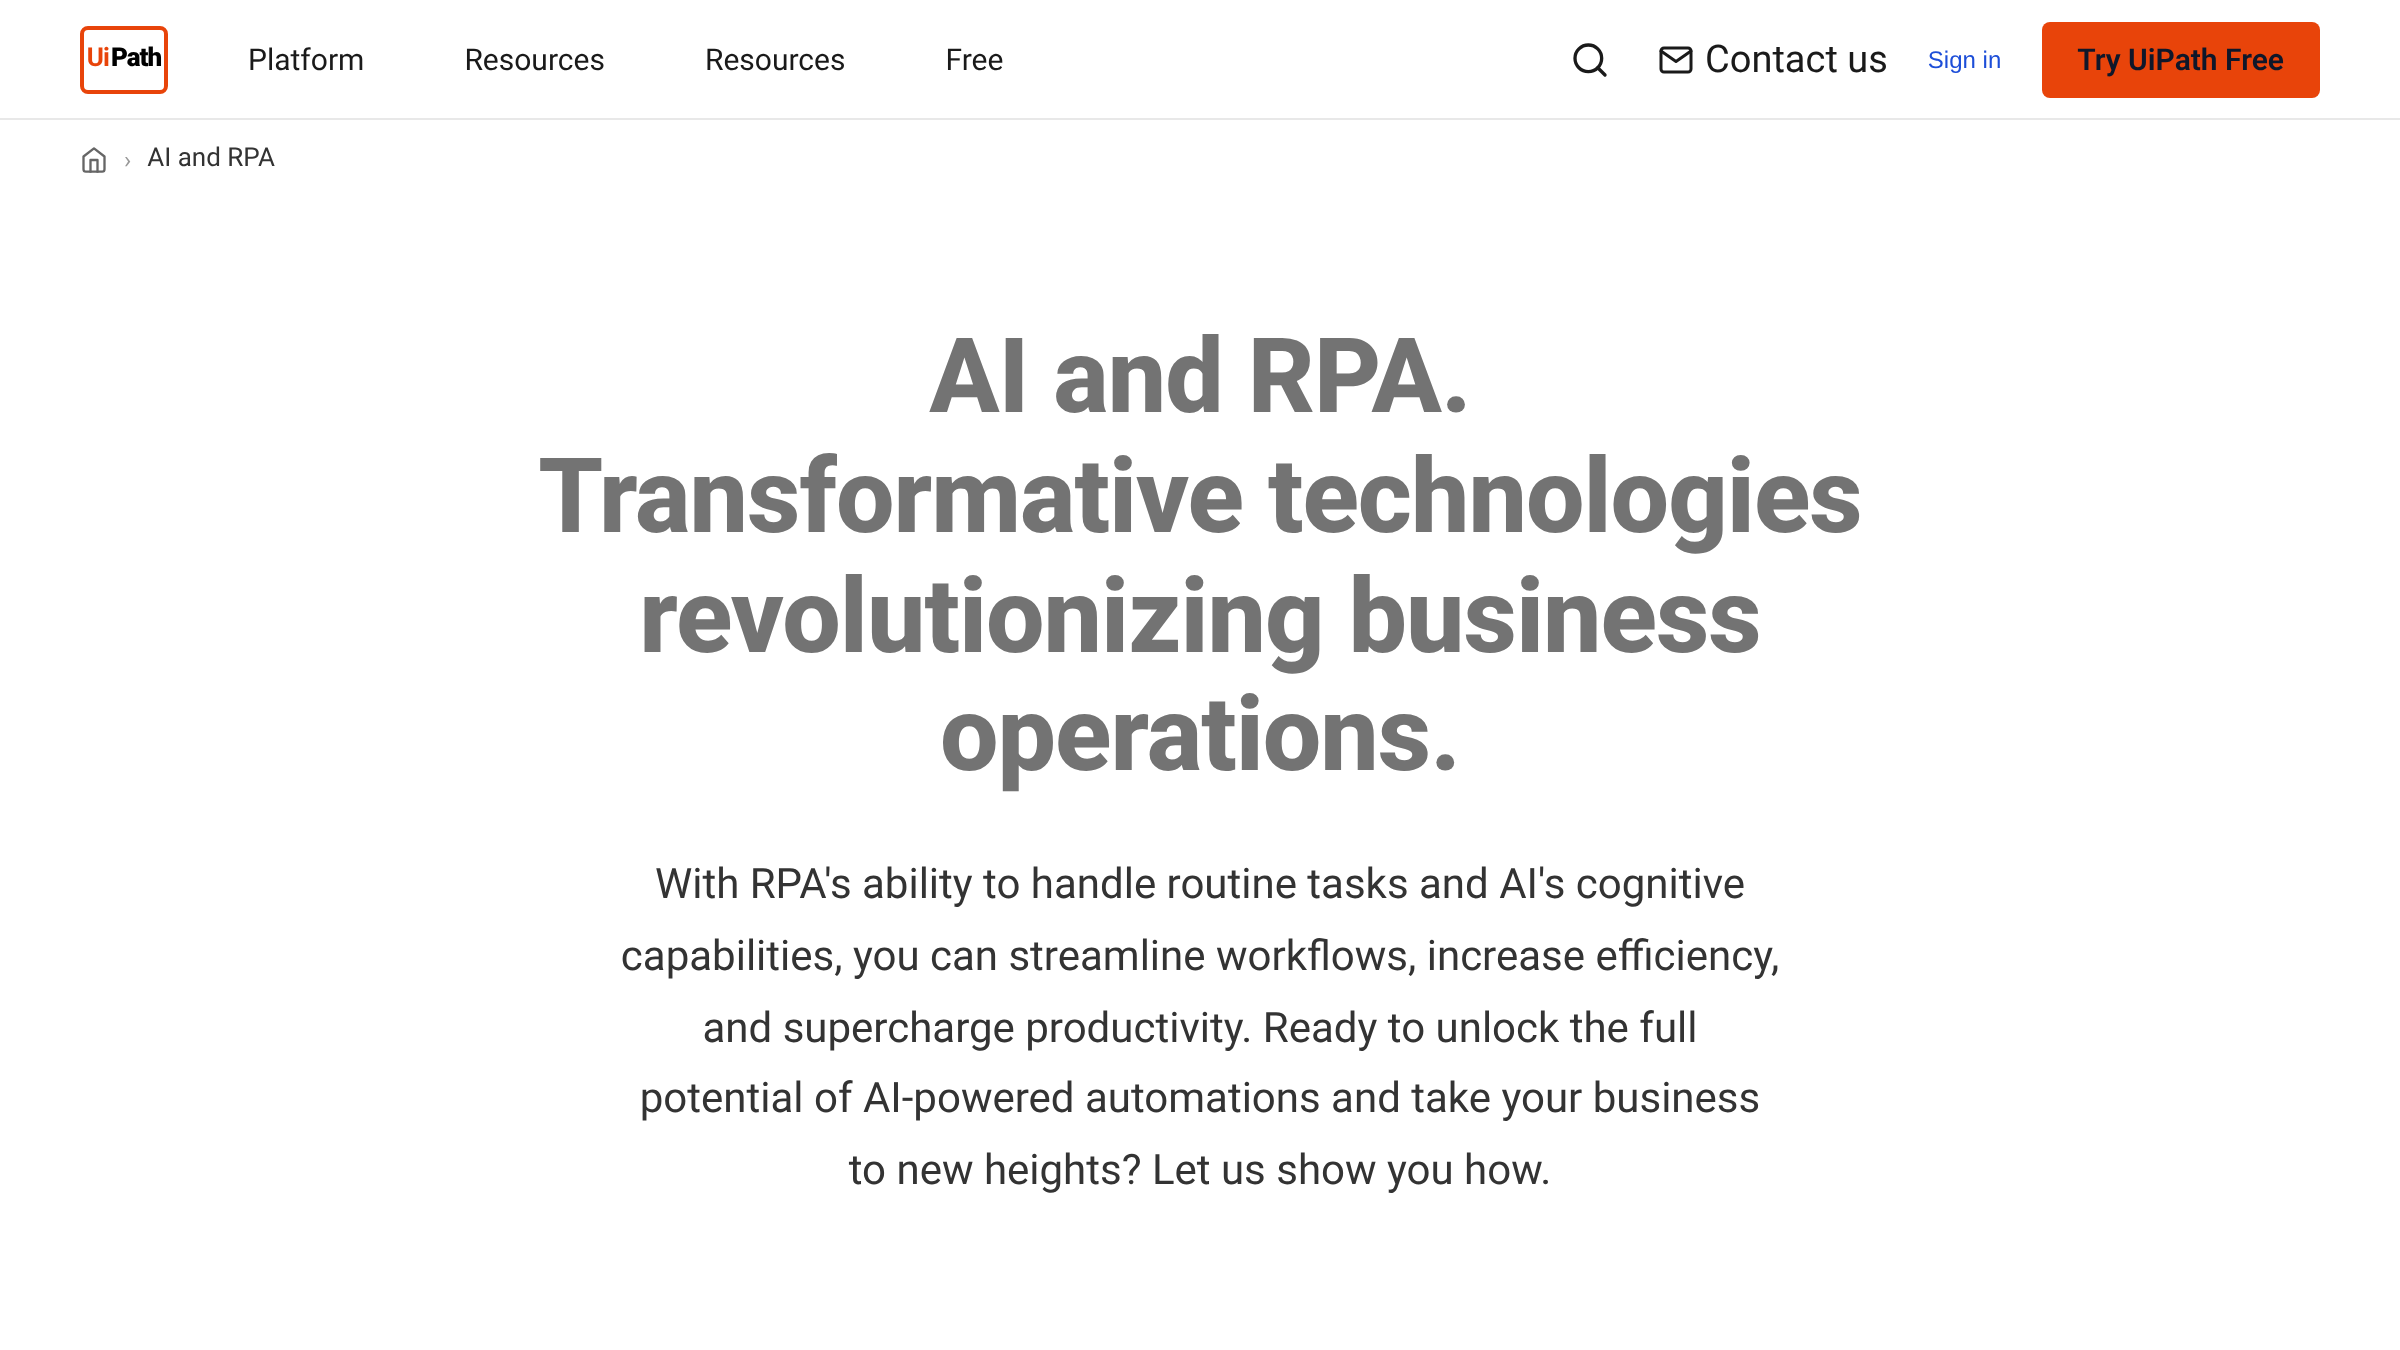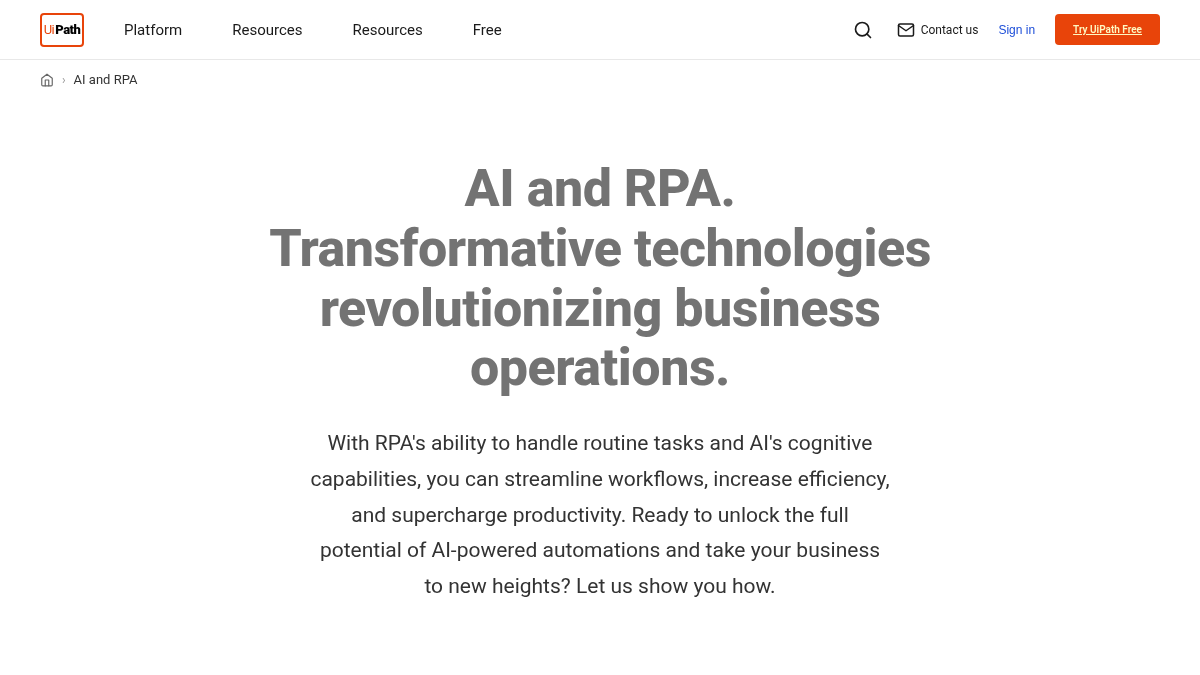--- a/index.html
+++ b/index.html
@@ -43,21 +43,21 @@
       border: 2.5px solid #e8440a;
       border-radius: 4px;
       display: flex;
       align-items: center;
       justify-content: center;
       position: relative;
     }
 
     .logo-ui {
       font-size: 13px;
-      font-weight: 400;
+      font-weight: 700;
       color: #e8440a;
       letter-spacing: -0.5px;
     }
 
     .logo-path {
       font-size: 13px;
       font-weight: 900;
       color: #000000;
       letter-spacing: -0.5px;
       margin-left: 1px;
@@ -95,49 +95,48 @@
       cursor: pointer;
       display: flex;
       align-items: center;
       padding: 4px;
     }
 
     .contact-btn {
       display: flex;
       align-items: center;
       gap: 6px;
-      font-size: 12px;
+      font-size: 19px;
       color: #1a1a1a;
       cursor: pointer;
       background: none;
       border: none;
       font-family: inherit;
     }
 
     .signin-btn {
       font-size: 12px;
       color: #1d4ed8;
       cursor: pointer;
       background: none;
       border: none;
       font-family: Liberation Sans, sans-serif;
     }
 
     .try-free-btn {
       background: #e8440a;
-      color: #fef9c3;
+      color: #0f172a;
       border: none;
       padding: 10px 18px;
       border-radius: 4px;
-      font-size: 10px;
+      font-size: 15px;
       font-weight: 600;
       cursor: pointer;
       white-space: nowrap;
       font-family: inherit;
-      text-decoration: underline;
     }
 
     
     .breadcrumb {
       display: flex;
       align-items: center;
       padding: 12px 40px;
       gap: 8px;
       font-size: 13px;
       color: #666;

